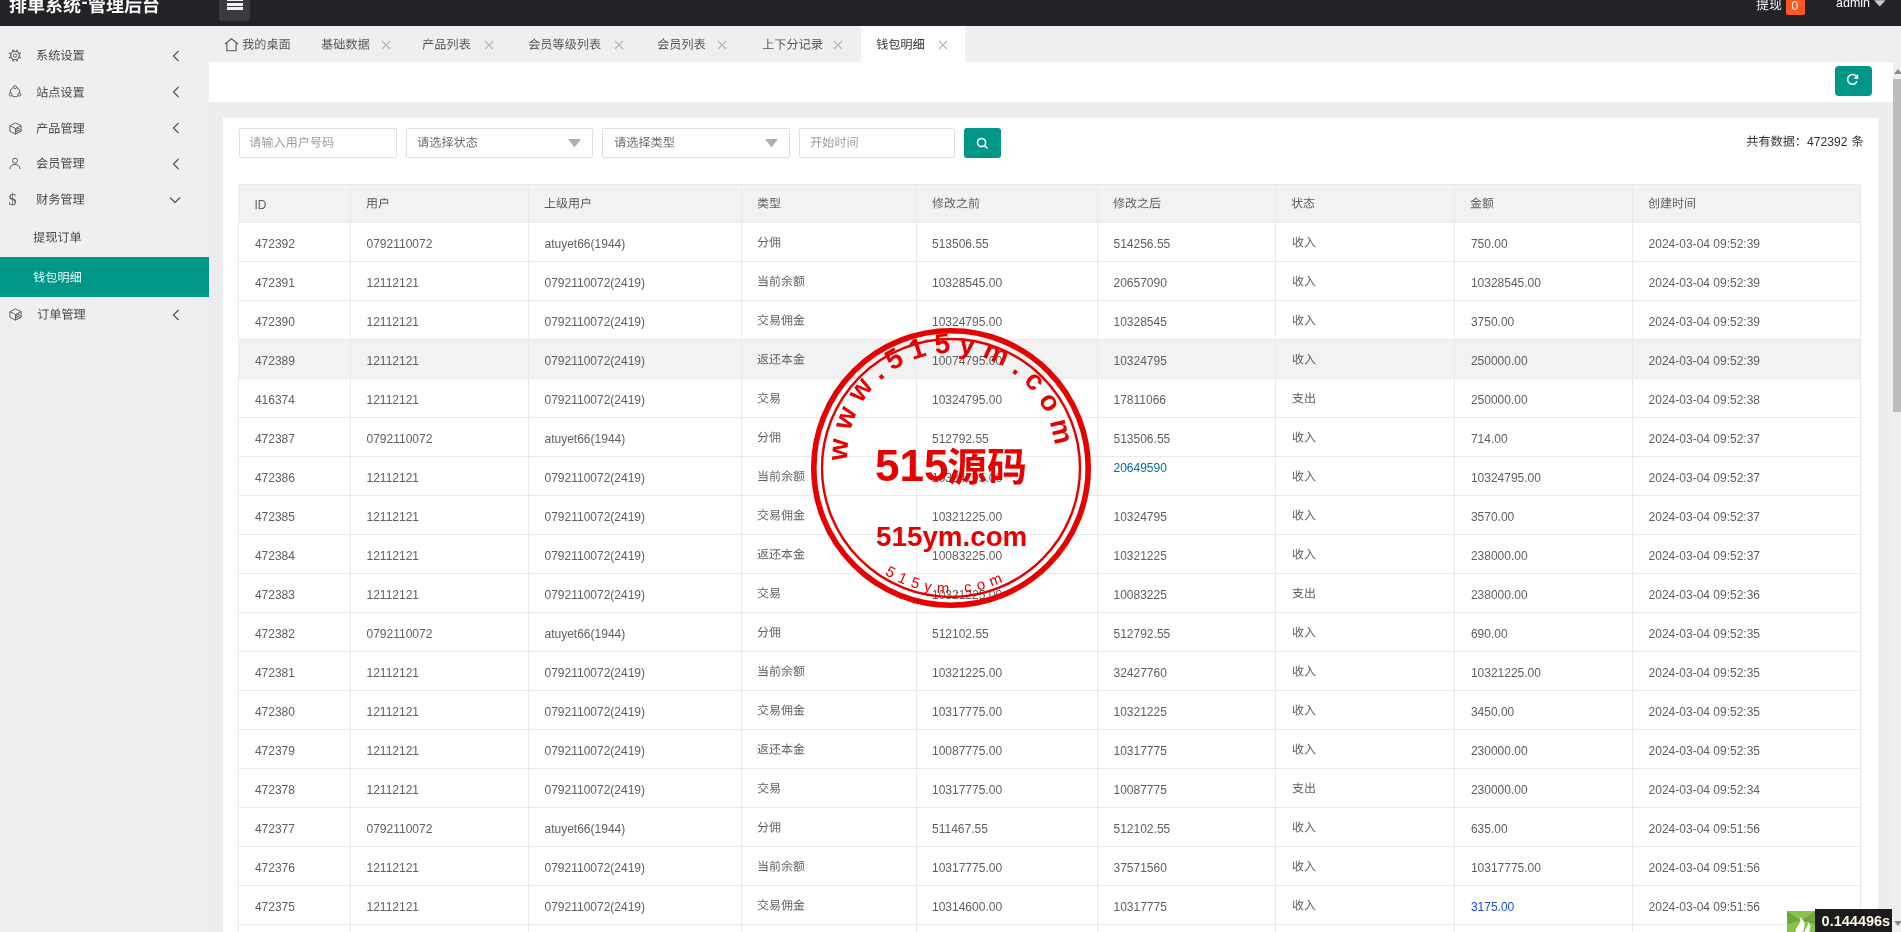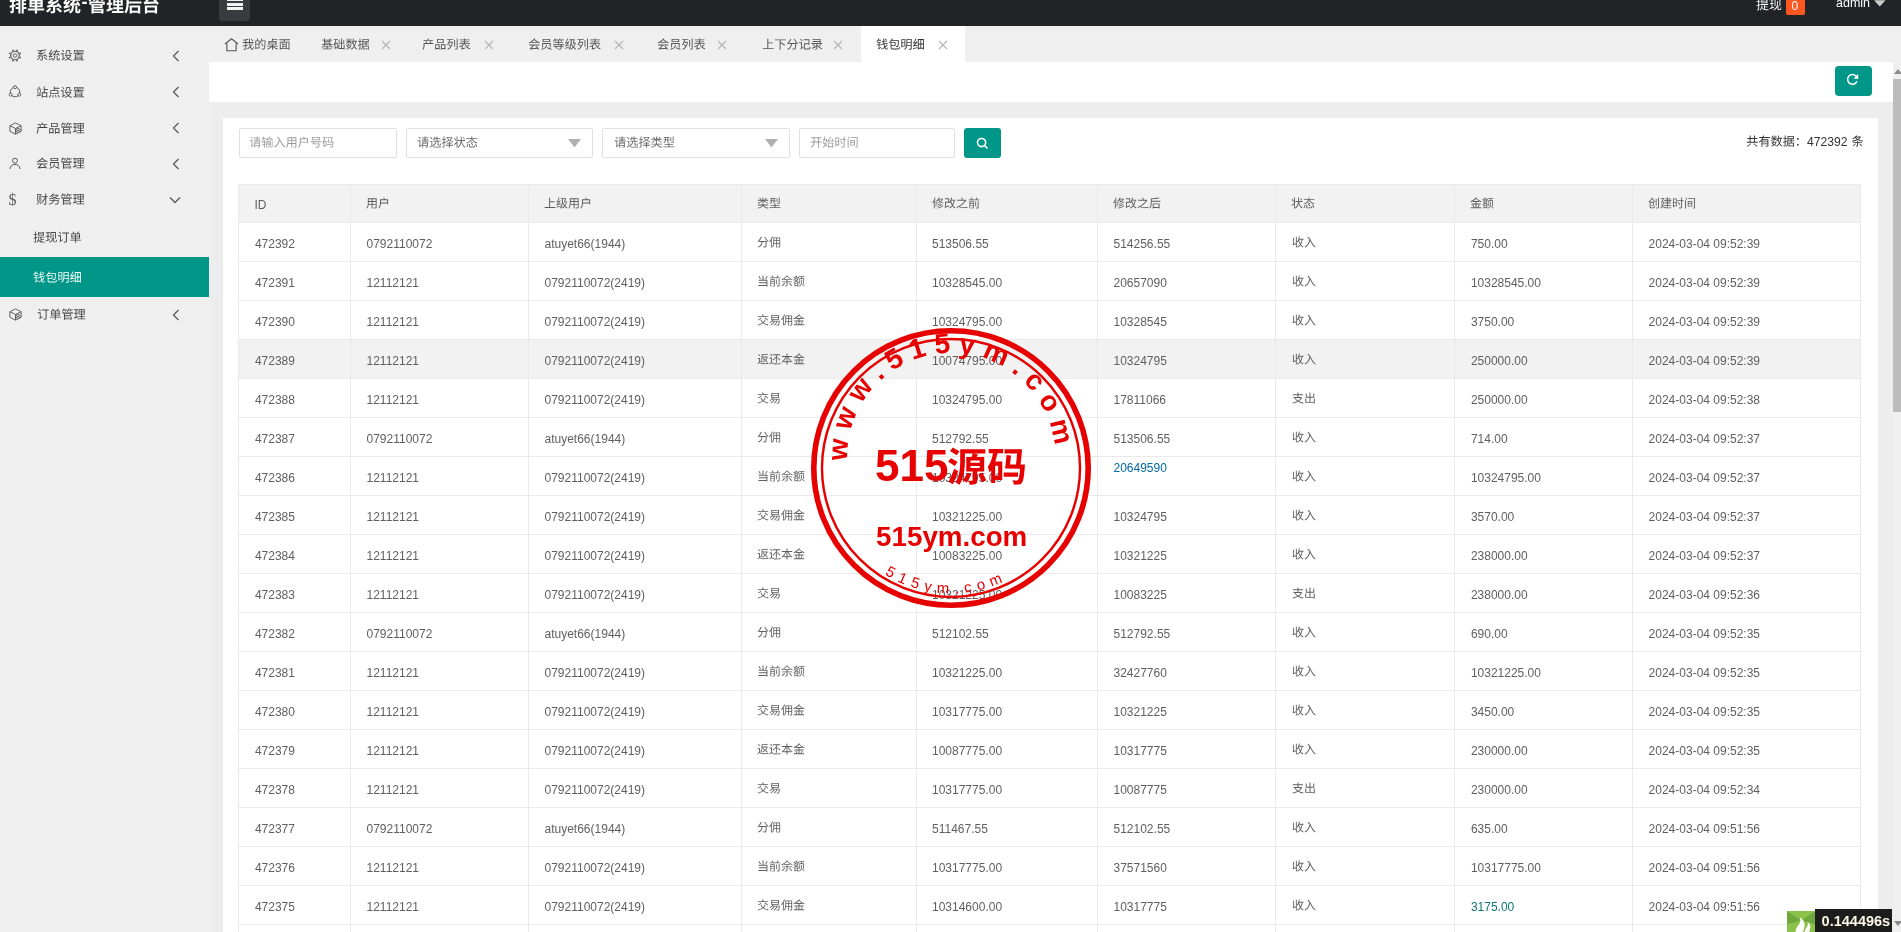--- a/index.html
+++ b/index.html
@@ -563,21 +563,21 @@
 <div class="ab" style="left:932.0px;top:353.8px;font:12px 'Liberation Sans';color:#5f5f5f">10074795.00</div>
 <div class="ab" style="left:1113.5px;top:353.8px;font:12px 'Liberation Sans';color:#5f5f5f">10324795</div>
 <svg class="ab" style="left:1291.5px;top:352.7px;" width="24.0" height="15.0" viewBox="0 0 2000.0 1250.0">
     <g fill="#5f5f5f" transform="translate(0,880.00) scale(1.00000)">
       <use href="#r6536" x="0"></use>
       <use href="#r5165" x="1000"></use>
     </g>
   </svg>
 <div class="ab" style="left:1470.9px;top:353.8px;font:12px 'Liberation Sans';color:#5f5f5f">250000.00</div>
 <div class="ab" style="left:1648.6px;top:353.8px;font:12px 'Liberation Sans';color:#5f5f5f">2024-03-04 09:52:39</div>
-<div class="ab" style="left:254.9px;top:392.8px;font:12px 'Liberation Sans';color:#5f5f5f">472388</div>
+<div class="ab" style="left:254.9px;top:392.8px;font:12px 'Liberation Sans';color:#5f5f5f">416374</div>
 <div class="ab" style="left:366.5px;top:392.8px;font:12px 'Liberation Sans';color:#5f5f5f">12112121</div>
 <div class="ab" style="left:544.5px;top:392.8px;font:12px 'Liberation Sans';color:#5f5f5f">0792110072(2419)</div>
 <svg class="ab" style="left:757.0px;top:391.7px;" width="24.0" height="15.0" viewBox="0 0 2000.0 1250.0">
     <g fill="#5f5f5f" transform="translate(0,880.00) scale(1.00000)">
       <use href="#r4ea4" x="0"></use>
       <use href="#r6613" x="1000"></use>
     </g>
   </svg>
 <div class="ab" style="left:932.0px;top:392.8px;font:12px 'Liberation Sans';color:#5f5f5f">10324795.00</div>
 <div class="ab" style="left:1113.5px;top:392.8px;font:12px 'Liberation Sans';color:#5f5f5f">17811066</div>
@@ -843,21 +843,21 @@
     </g>
   </svg>
 <div class="ab" style="left:932.0px;top:899.8px;font:12px 'Liberation Sans';color:#5f5f5f">10314600.00</div>
 <div class="ab" style="left:1113.5px;top:899.8px;font:12px 'Liberation Sans';color:#5f5f5f">10317775</div>
 <svg class="ab" style="left:1291.5px;top:898.7px;" width="24.0" height="15.0" viewBox="0 0 2000.0 1250.0">
     <g fill="#5f5f5f" transform="translate(0,880.00) scale(1.00000)">
       <use href="#r6536" x="0"></use>
       <use href="#r5165" x="1000"></use>
     </g>
   </svg>
-<div class="ab" style="left:1470.9px;top:899.8px;font:12px 'Liberation Sans';color:#0f766e">3175.00</div>
+<div class="ab" style="left:1470.9px;top:899.8px;font:12px 'Liberation Sans';color:#1d4ed8">3175.00</div>
 <div class="ab" style="left:1648.6px;top:899.8px;font:12px 'Liberation Sans';color:#5f5f5f">2024-03-04 09:51:56</div>
 <svg class="ab" style="left:801.3px;top:318.0px" width="300" height="300" viewBox="0 0 300 300">
     <circle cx="150" cy="150" r="137.2" fill="none" stroke="#e60000" stroke-width="5.6"></circle>
     <circle cx="150" cy="150" r="129" fill="none" stroke="#e60000" stroke-width="2.4"></circle>
     <defs>
       <path id="arctop" d="M46.25 142.74 A104 104 0 1 1 253.9 146.37"></path>
       <path id="arcbot" d="M83.5 256.3 A125.5 125.5 0 0 0 207.1 261.7"></path>
     </defs>
     <text style="font:bold 28px 'Liberation Sans'" fill="#e60000"><textPath href="#arctop">w w w . 5 1 5 y m . c o m</textPath></text>
     <text style="font:15px 'Liberation Sans';letter-spacing:0.8px" fill="#e60000"><textPath href="#arcbot">5 1 5 y m . c o m</textPath></text>

